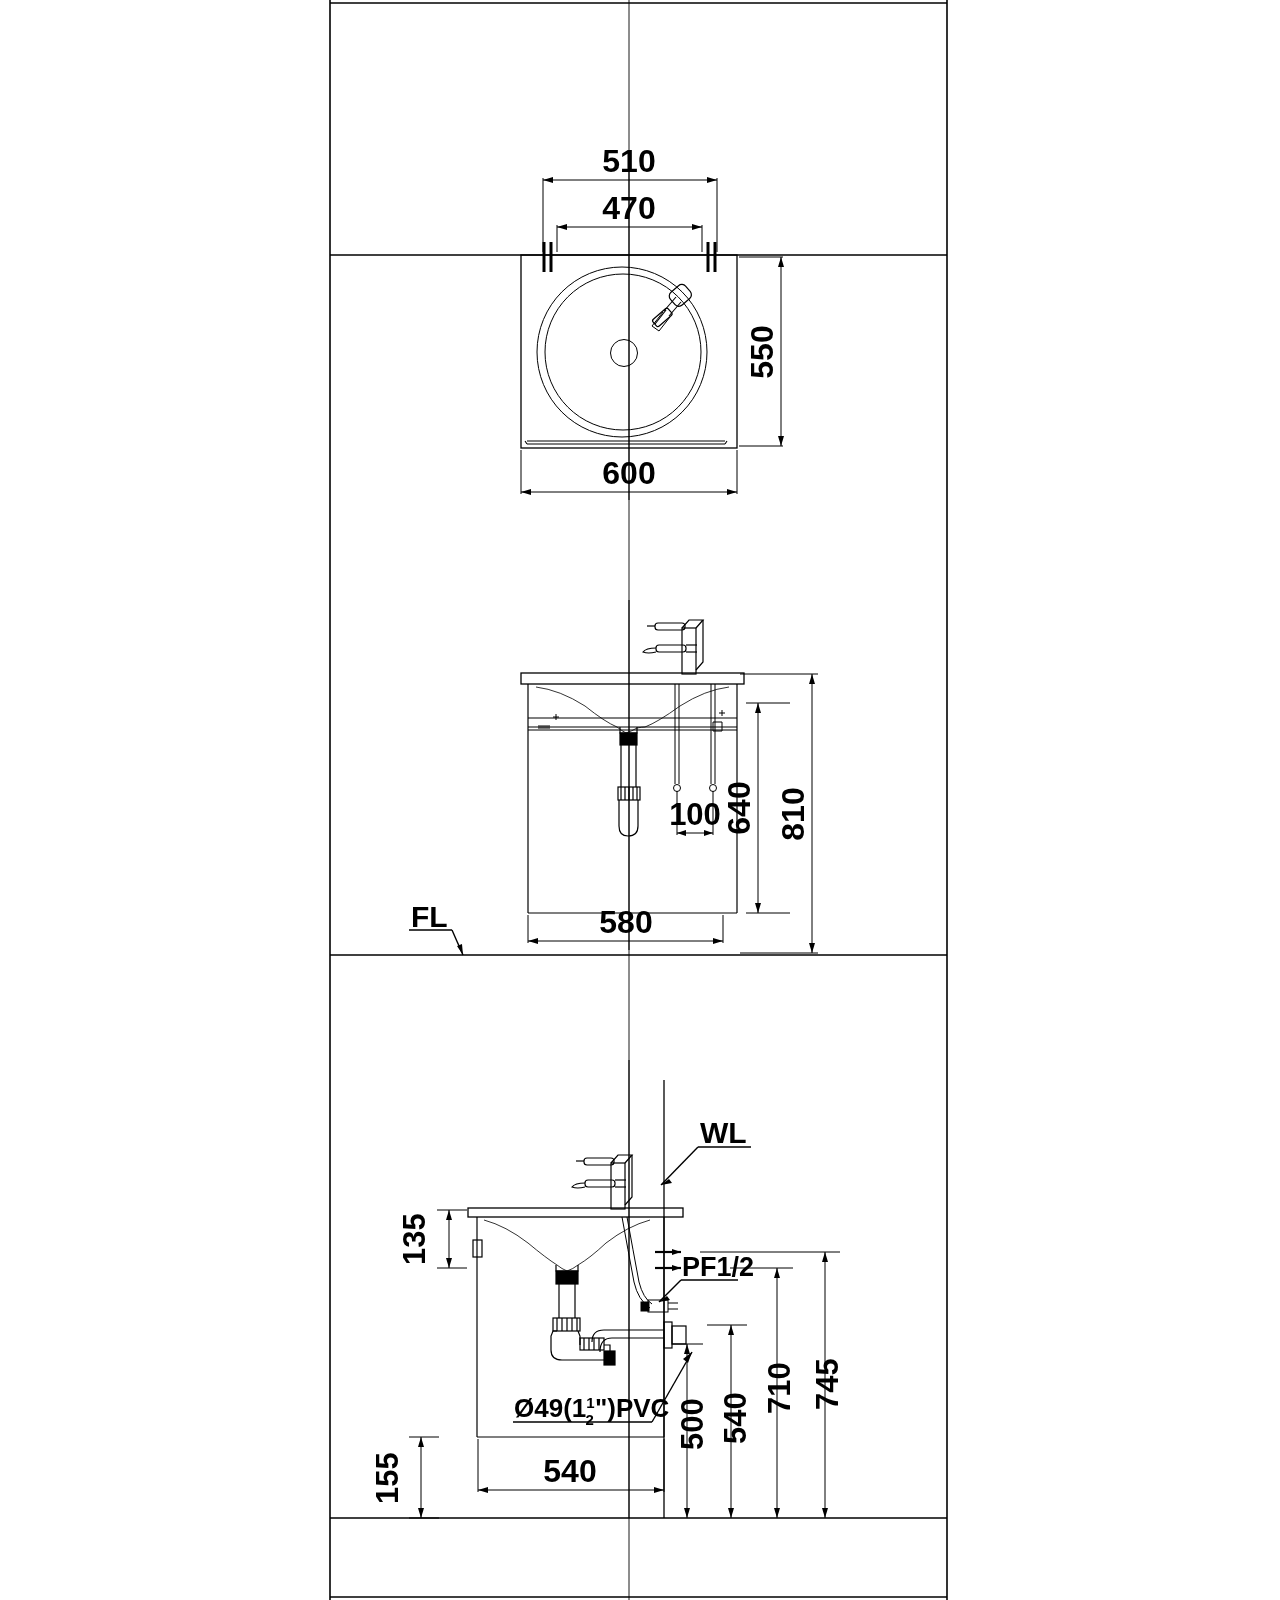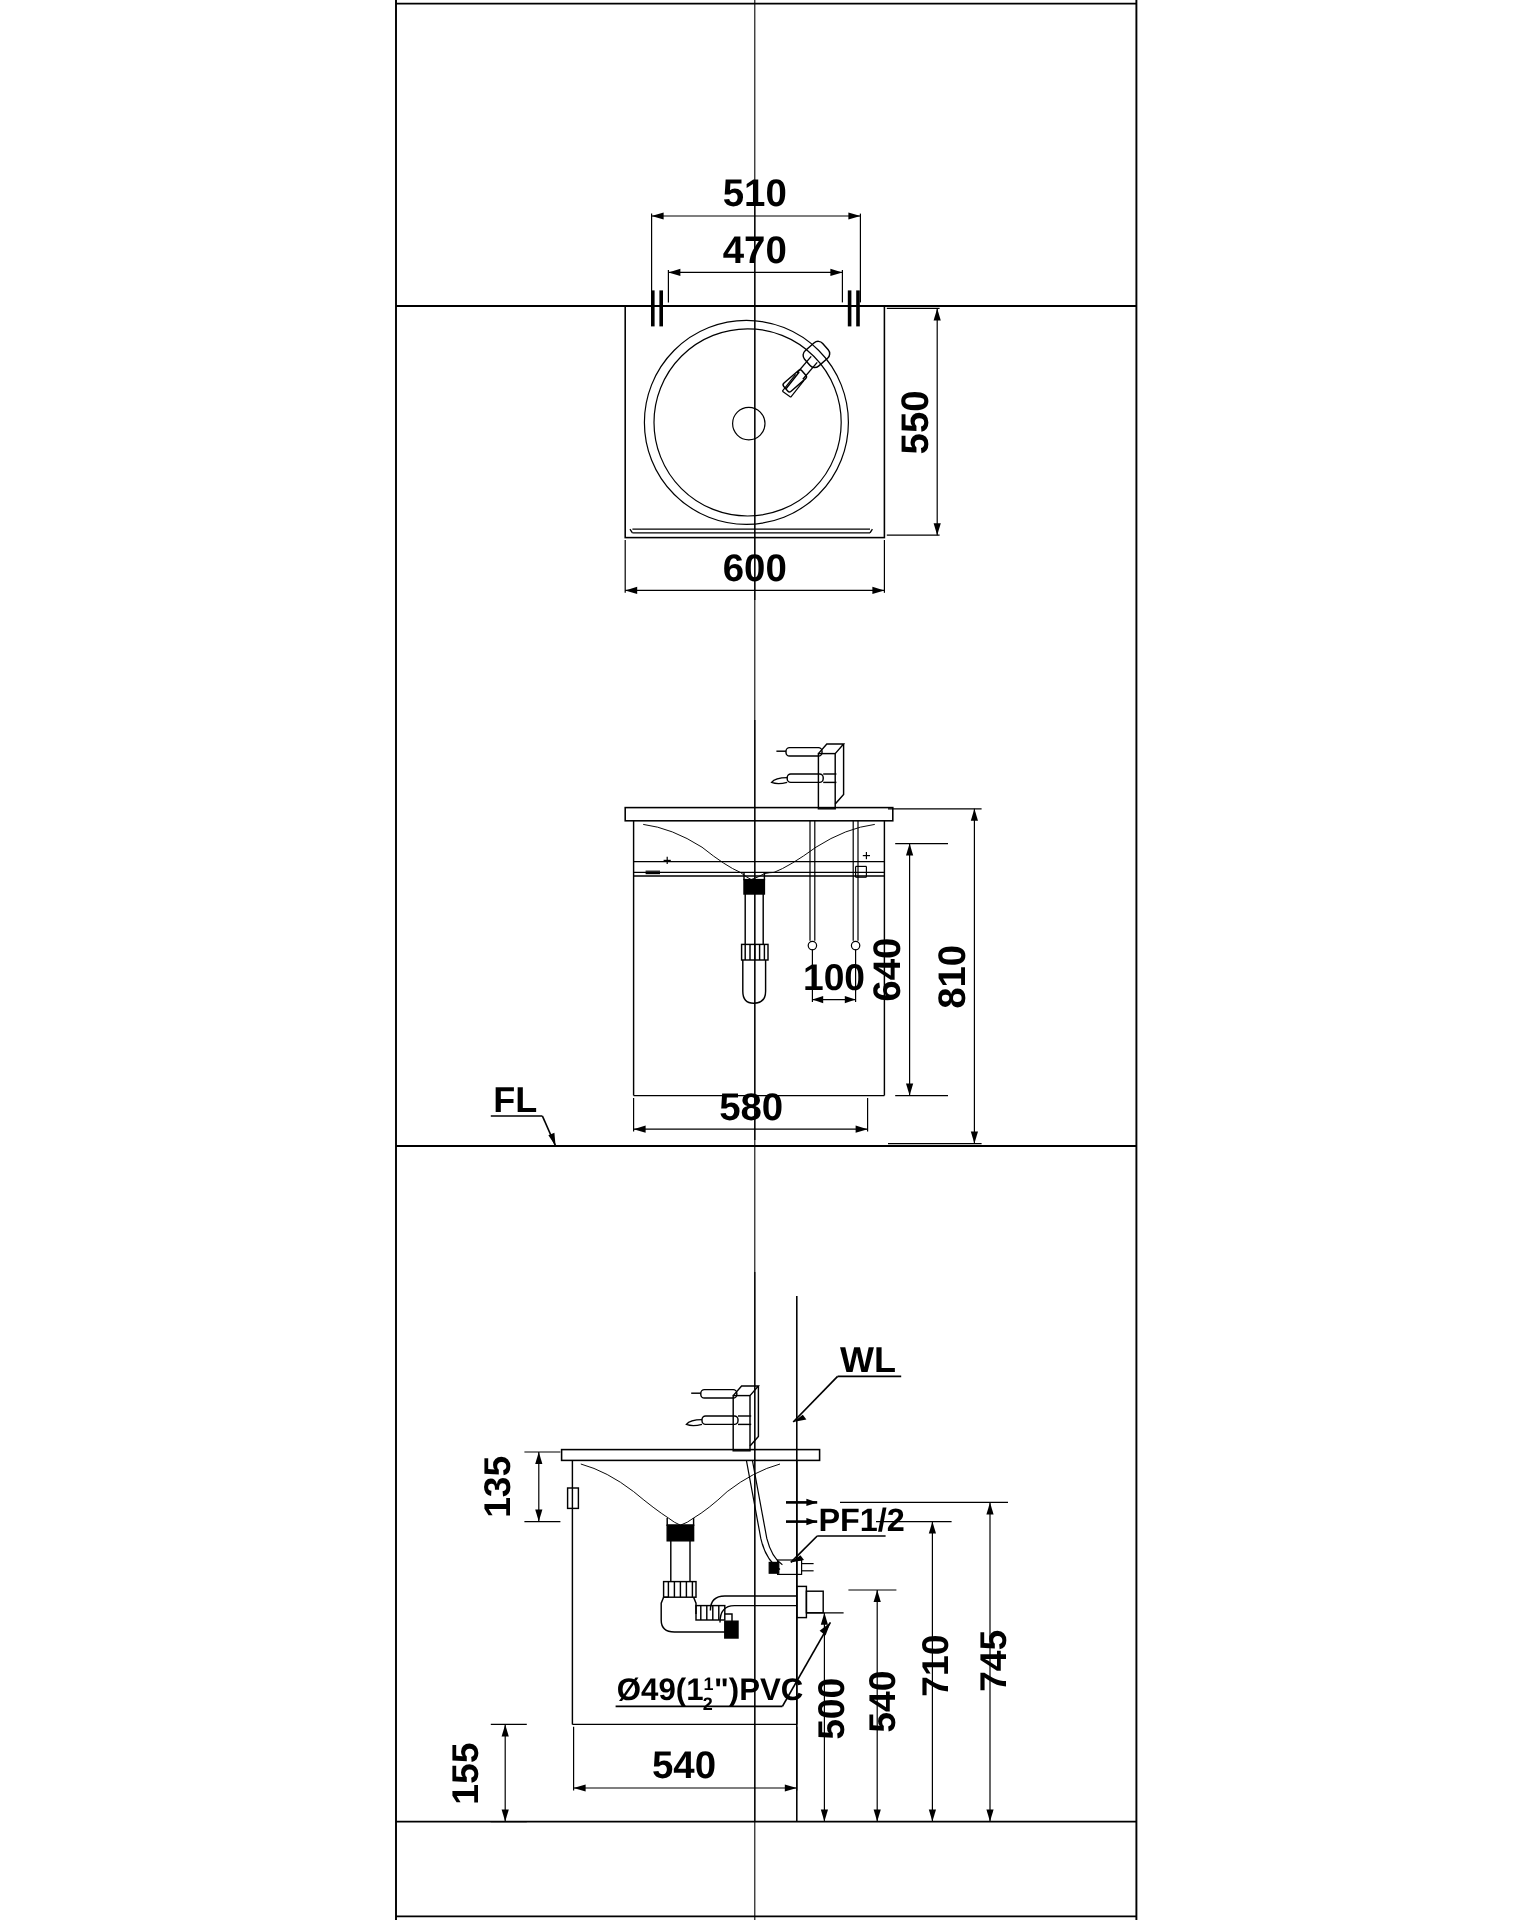--- a/index.html
+++ b/index.html
@@ -1,17 +1,17 @@
 <!DOCTYPE html>
 <html><head>
 <meta charset="utf-8">
 <style>
   html,body{margin:0;padding:0;background:#ffffff;}
   body{width:1280px;height:1600px;font-family:"Liberation Sans",sans-serif;}
-  #stage{position:relative;width:1280px;height:1600px;overflow:hidden;background:#a21caf;}
+  #stage{position:relative;width:1108px;height:1600px;overflow:hidden;background:#a21caf;}
   svg{display:block;}
   .dimtxt{font-family:"Liberation Sans",sans-serif;font-weight:700;fill:#000;}
 </style>
 </head>
 <body>
 
 <div id="stage">
 <svg width="1280" height="1600" viewBox="0 0 1280 1600" xmlns="http://www.w3.org/2000/svg">
 
   <rect x="0" y="0" width="1280" height="1600" fill="#ffffff"></rect>

